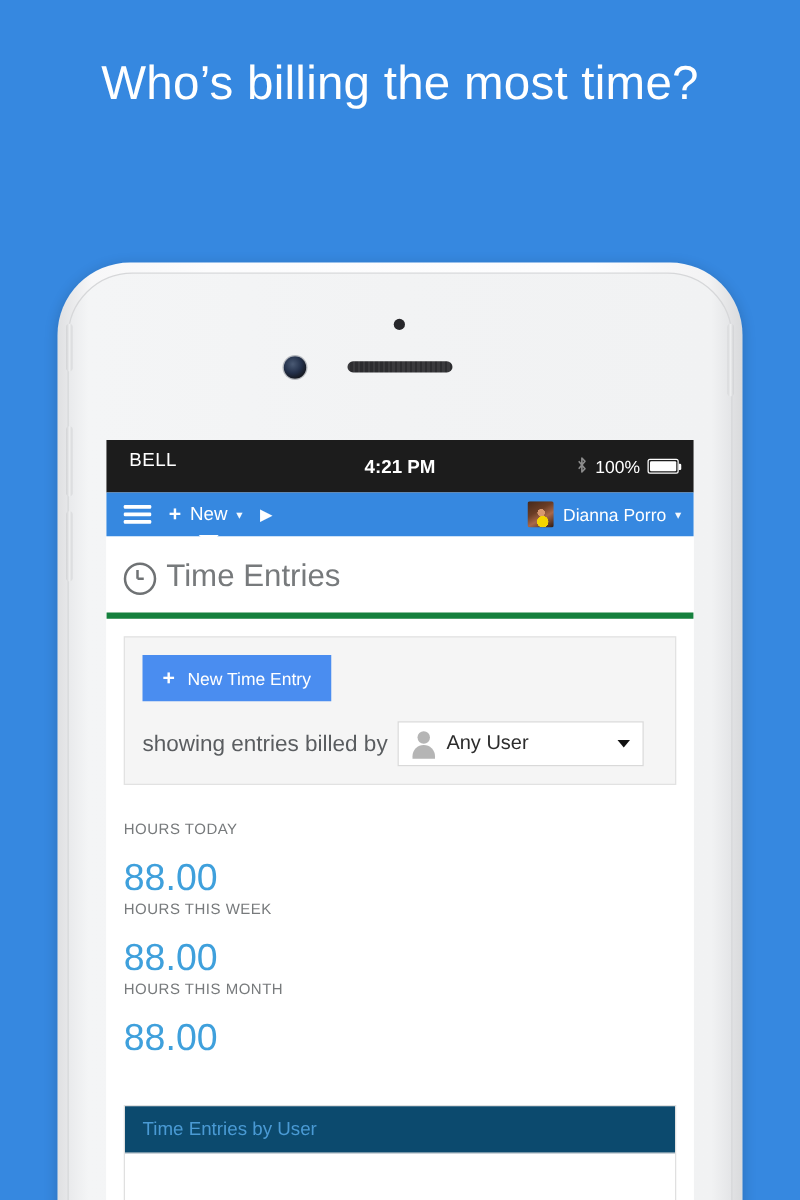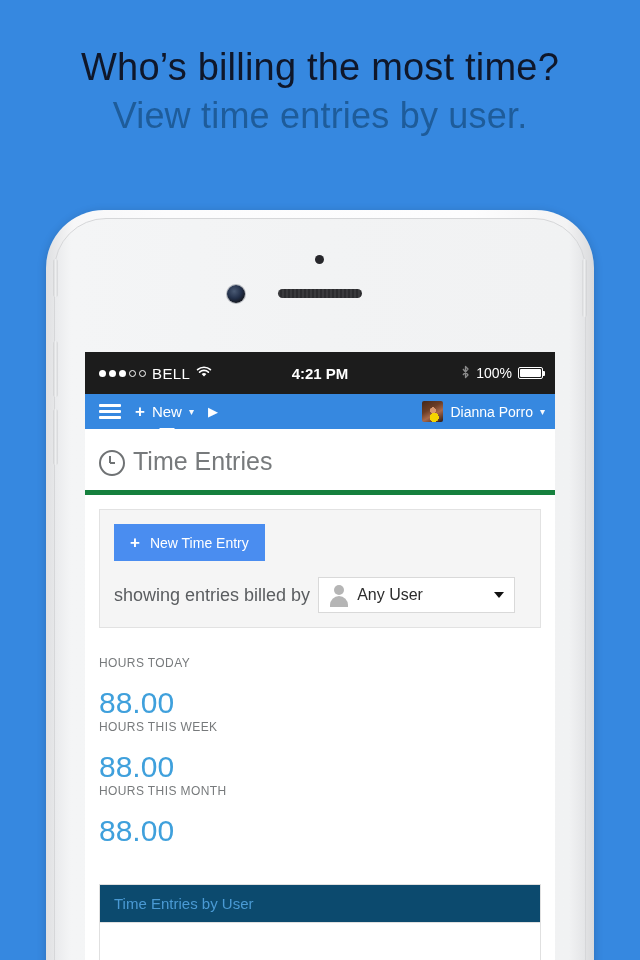--- a/index.html
+++ b/index.html
@@ -9,21 +9,21 @@
     font-family:"Liberation Sans", sans-serif;
     -webkit-font-smoothing:antialiased;
   }
 
   
   .headline{
     position:absolute;left:0;top:48px;width:640px;text-align:center;
     line-height:1.0;
   }
   .headline .l1{
-    display:block;font-size:38px;color:#0f172a;font-weight:300;
+    display:block;font-size:38px;color:#ffffff;font-weight:300;
     letter-spacing:0.2px;
   }
   .headline .l2{
     display:block;font-size:36px;color:#1e5c9a;font-weight:300;
     margin-top:12px;letter-spacing:0.2px;
   }
 
   
   .phone{
     position:absolute;left:46px;top:210px;width:548px;height:820px;
@@ -67,21 +67,21 @@
     position:absolute;left:30px;top:133px;width:470px;height:678px;
     background:#ffffff;overflow:hidden;
   }
 
   
   .statusbar{
     height:42px;background:#1c1c1c;color:#ffffff;
     display:flex;align-items:center;position:relative;
     font-size:14px;
   }
-  .sb-left{position:absolute;left:14px;display:flex;align-items:center;gap:6px;}
+  .sb-left{position:absolute;left:14px;display:flex;align-items:center;gap:20px;flex-direction:column;}
   .dots{display:flex;align-items:center;gap:3px;}
   .dot{width:7px;height:7px;border-radius:50%;background:#fff;}
   .dot.hollow{background:transparent;border:1px solid #fff;width:5px;height:5px;}
   .carrier{font-size:15px;letter-spacing:0.4px;}
   .wifi{display:inline-block;}
   .sb-center{position:absolute;left:0;right:0;text-align:center;font-size:15px;font-weight:bold;}
   .sb-right{position:absolute;right:12px;display:flex;align-items:center;gap:6px;}
   .batt-pct{font-size:14px;}
   .batt{
     width:25px;height:12px;border:1px solid #fff;border-radius:2px;position:relative;
@@ -179,21 +179,20 @@
   .bar{
     width:88px;height:110px;
     background:linear-gradient(90deg,#2eb872 0%,#4fd18e 45%,#2fbb78 100%);
   }
 </style>
 </head>
 <body>
 
 <div class="headline">
   <span class="l1">Who’s billing the most time?</span>
-  <span class="l2">View time entries by user.</span>
 </div>
 
 <div class="phone">
   <div class="phone-inner">
 
     <div class="btn-side btn-silent"></div>
     <div class="btn-side btn-volup"></div>
     <div class="btn-side btn-voldn"></div>
     <div class="btn-side btn-power"></div>
 

